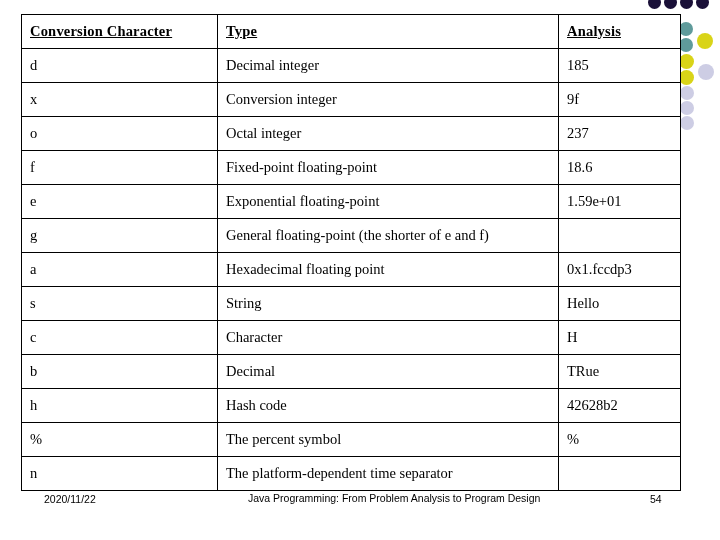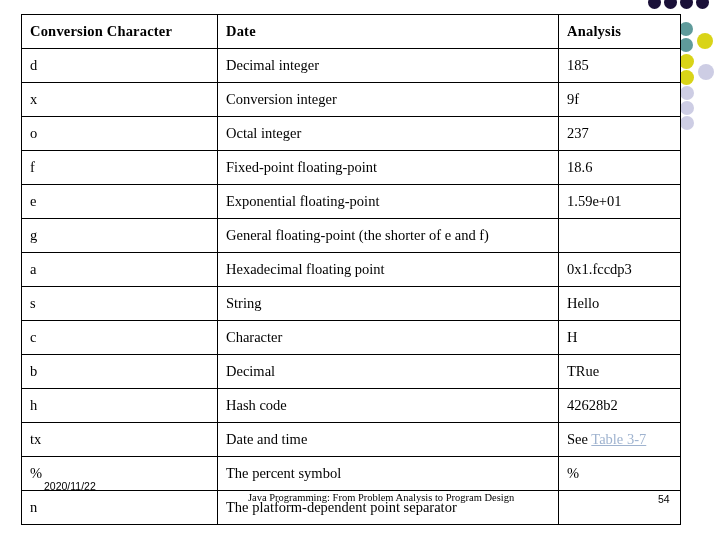--- a/index.html
+++ b/index.html
@@ -53,64 +53,64 @@
     text-align: left;
     vertical-align: middle;
     height: 25px;
     background: #ffffff;
     overflow: hidden;
     white-space: nowrap;
   }
   table.fmt th {
     font-weight: bold;
     letter-spacing: 0.2px;
+    text-decoration: underline;
   }
   col.c-conv { width: 196px; }
   col.c-type { width: 341px; }
   col.c-ex   { width: 122px; }
 
   .hdr-row th { height: 24px; }
 
   a.tablink {
     color: #9fb3cf;
     text-decoration: underline;
   }
 
   
   .footer-date {
     position: absolute;
     left: 44px;
-    top: 480px;
+    top: 493px;
     font-size: 10.5px;
     font-family: "Liberation Sans", "DejaVu Sans", sans-serif;
     color: #000000;
     z-index: 6;
     white-space: nowrap;
   }
   .footer-center {
     position: absolute;
     left: 248px;
     top: 492px;
     width: 300px;
     font-size: 10.5px;
-    font-family: Liberation Serif, serif;
+    font-family: Liberation Sans, sans-serif;
     color: #000000;
     z-index: 6;
     white-space: nowrap;
   }
   .footer-page {
     position: absolute;
     left: 650px;
     top: 493px;
     font-size: 10.5px;
     font-family: "Liberation Sans", "DejaVu Sans", sans-serif;
     color: #000000;
     z-index: 6;
     white-space: nowrap;
-    margin-left: 8px;
   }
 </style>
 </head>
 <body>
 
 <div class="deco-layer" id="deco-layer">
     <div class="deco-dot" style="left: 648px; top: -4px; width: 13px; height: 13px; background: rgb(26, 16, 56);"></div>
     <div class="deco-dot" style="left: 664px; top: -4px; width: 13px; height: 13px; background: rgb(26, 16, 56);"></div>
     <div class="deco-dot" style="left: 680px; top: -4px; width: 13px; height: 13px; background: rgb(26, 16, 56);"></div>
     <div class="deco-dot" style="left: 696px; top: -4px; width: 13px; height: 13px; background: rgb(26, 16, 56);"></div>
@@ -128,21 +128,21 @@
 <div class="table-wrap">
   <table class="fmt">
     <colgroup>
       <col class="c-conv">
       <col class="c-type">
       <col class="c-ex">
     </colgroup>
     <thead>
       <tr class="hdr-row">
         <th>Conversion Character</th>
-        <th>Date</th>
+        <th>Type</th>
         <th>Analysis</th>
       </tr>
     </thead>
     <tbody id="table-body">
         <tr>
           <td>d</td>
           <td>Decimal integer</td>
           <td>185</td>
         </tr>
         <tr>
@@ -189,32 +189,27 @@
           <td>b</td>
           <td>Decimal</td>
           <td>TRue</td>
         </tr>
         <tr>
           <td>h</td>
           <td>Hash code</td>
           <td>42628b2</td>
         </tr>
         <tr>
-          <td>tx</td>
-          <td>Date and time</td>
-          <td><span>See </span><a class="tablink" href="#">Table 3-7</a></td>
-        </tr>
-        <tr>
           <td>%</td>
           <td>The percent symbol</td>
           <td>%</td>
         </tr>
         <tr>
           <td>n</td>
-          <td>The platform-dependent point separator</td>
+          <td>The platform-dependent time separator</td>
           <td></td>
         </tr>
       </tbody>
   </table>
 </div>
 
 <div class="footer-date">2020/11/22</div>
 <div class="footer-center">Java Programming: From Problem Analysis to Program Design</div>
 <div class="footer-page">54</div>
 

